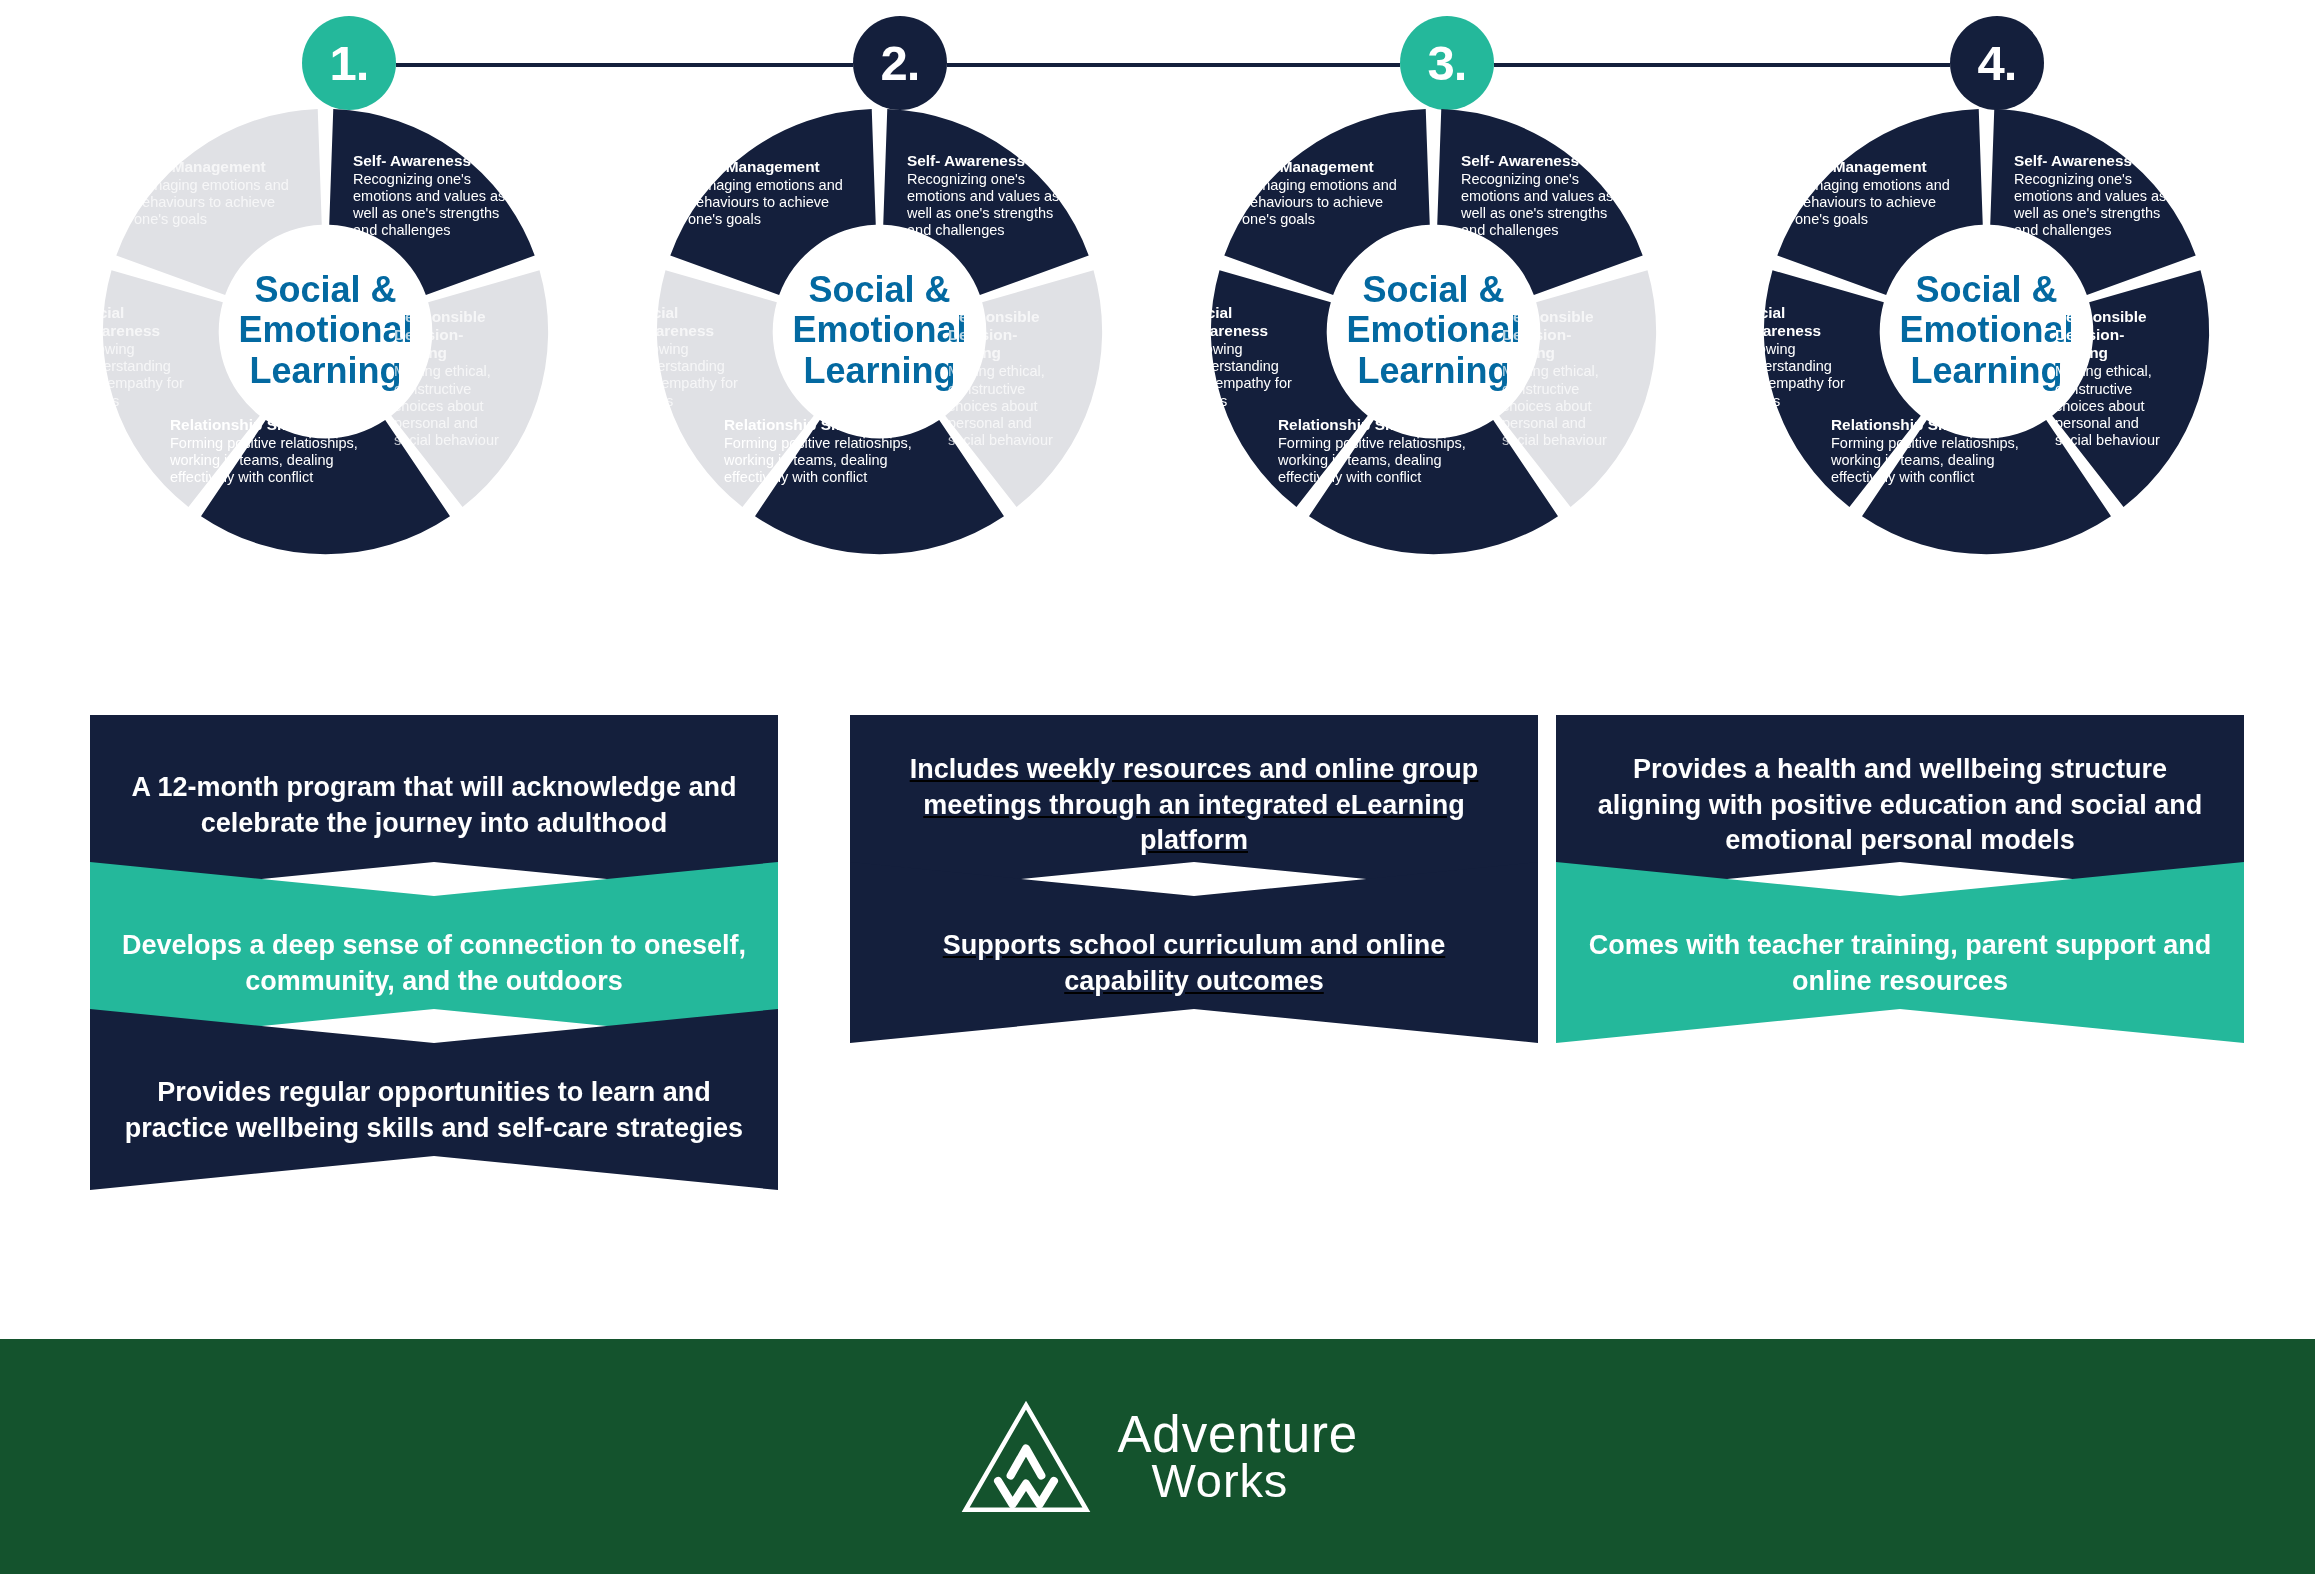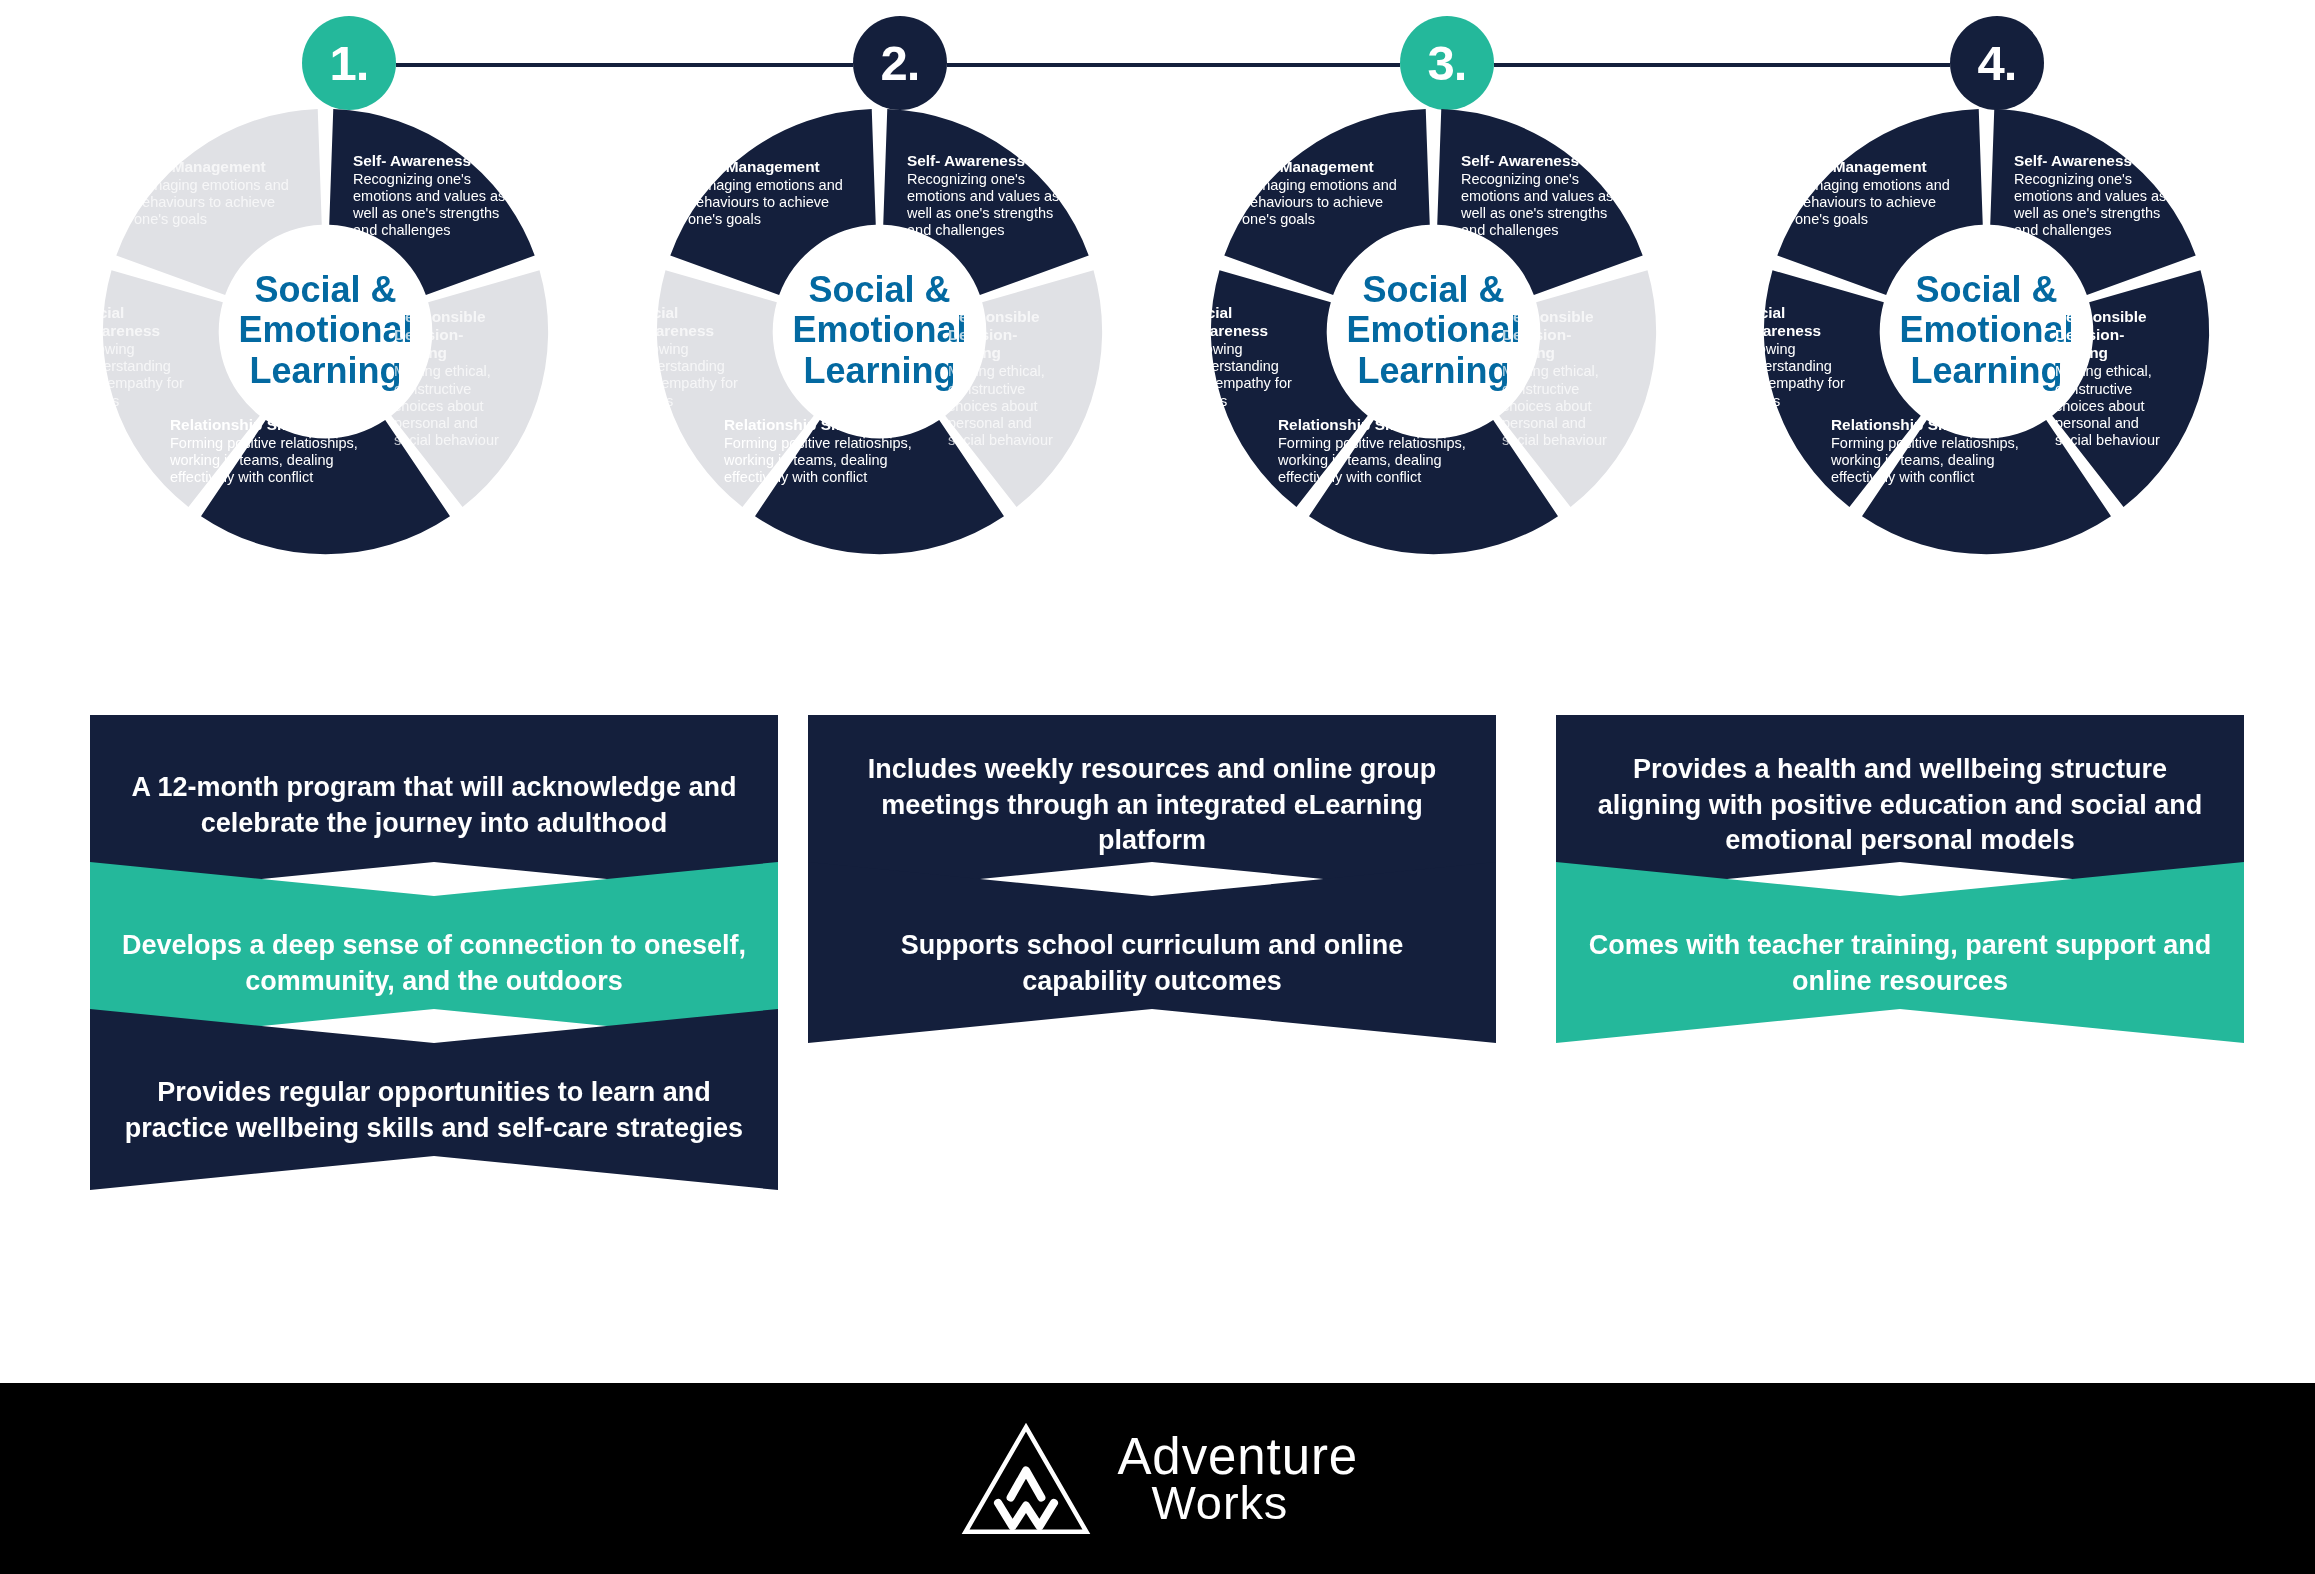--- a/index.html
+++ b/index.html
@@ -55,22 +55,22 @@
   .band.navy{background:#141f3c;}
   .band.teal{background:#24b89b;}
   .band.b1{height:181px;clip-path:polygon(0 0,100% 0,100% 100%,50% calc(100% - 34px),0 100%);}
   .band.b2{height:181px;margin-top:-34px;clip-path:polygon(0 0,50% 34px,100% 0,100% 100%,50% calc(100% - 34px),0 100%);}
   .band.b3{height:181px;margin-top:-34px;clip-path:polygon(0 0,50% 34px,100% 0,100% 100%,50% calc(100% - 34px),0 100%);}
   .band .txt{position:relative;z-index:2;}
   .band.b2 .txt,.band.b3 .txt{margin-top:23.5px;}
 
   
   #footer{
-    position:absolute;left:0;bottom:0;width:2316px;height:192px;
-    background:#000000;display:flex;align-items:center;justify-content:center;margin-top:16px;
+    position:absolute;left:0;bottom:0;width:2316px;height:236px;
+    background:#14532d;display:flex;align-items:center;justify-content:center;margin-top:16px;
   }
   .logo-wrap{display:flex;align-items:center;gap:23.5px;}
   .logo-text{
     display:flex;flex-direction:column;color:#ffffff;line-height:.92;
   }
   .logo-text .l1{font-size:51px;letter-spacing:0.9px;}
   .logo-text .l2{font-size:47px;letter-spacing:0.9px;margin-left:34px;}
 </style>
 </head>
 <body>
@@ -237,21 +237,21 @@
       <div class="band navy b1">
         <div class="txt">A 12-month program that will acknowledge and celebrate the journey into adulthood</div>
       </div>
       <div class="band teal b2">
         <div class="txt">Develops a deep sense of connection to oneself, community, and the outdoors</div>
       </div>
       <div class="band navy b3">
         <div class="txt">Provides regular opportunities to learn and practice wellbeing skills and self-care strategies</div>
       </div>
     </div>
-    <div class="panel" style="left: 808px;">
+    <div class="panel" style="left: 850px; text-decoration: underline;">
       <div class="band navy b1">
         <div class="txt">Includes weekly resources and online group meetings through an integrated eLearning platform</div>
       </div>
       <div class="band navy b3">
         <div class="txt">Supports school curriculum and online capability outcomes</div>
       </div>
     </div>
     <div class="panel" style="left: 1556px;">
       <div class="band navy b1">
         <div class="txt">Provides a health and wellbeing structure aligning with positive education and social and emotional personal models</div>

